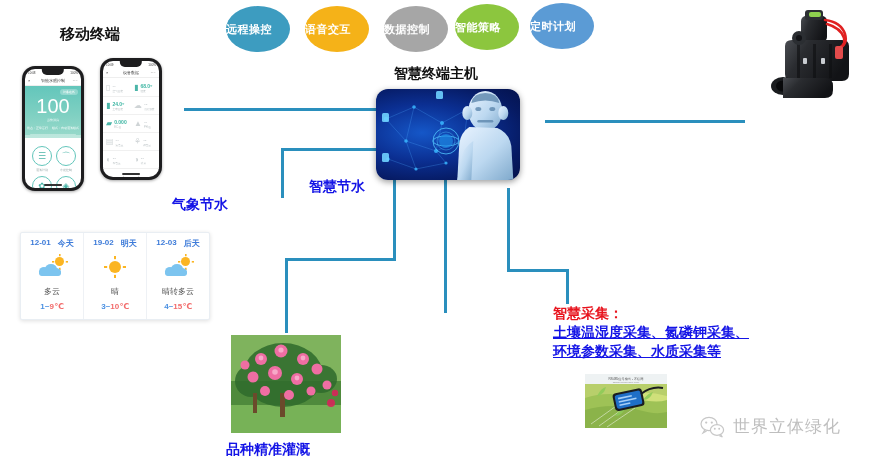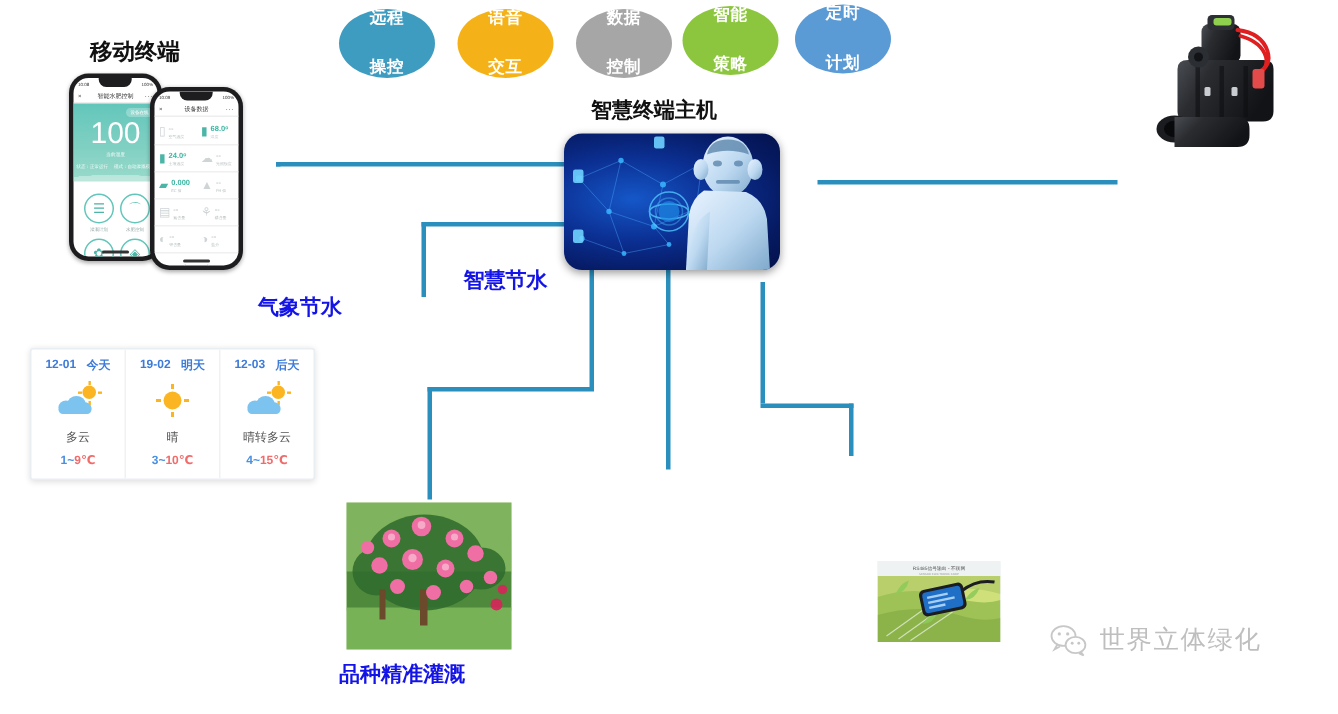--- a/index.html
+++ b/index.html
@@ -7,21 +7,21 @@
     width: 892px; height: 476px;
     background: #ffffff;
     font-family: "Liberation Sans", "DejaVu Sans", sans-serif;
     overflow: hidden;
   }
   #stage { position: relative; width: 892px; height: 476px; background:#fff; }
 
   
   .badge {
     position:absolute; width:64px; height:46px; border-radius:50%;
-    display:flex; flex-direction:column; align-items:center; justify-content:space-between;
+    display:flex; flex-direction:row; align-items:center; justify-content:flex-start;
     color:#fff; font-weight:bold; font-size:11px; line-height:13px; letter-spacing:.5px;
     text-align:center;
   }
   .badge span { display:block; }
 
   
   .title-blk {
     position:absolute; font-weight:bold; color:#111; font-size:14px; white-space:nowrap;
   }
   .lbl-blue {
@@ -216,21 +216,21 @@
     <span>智能</span>
     <span>策略</span>
   </div>
   <div class="badge" style="left:530px; top:3px; background:#5b9bd5;">
     <span>定时</span>
     <span>计划</span>
   </div>
 
   <div class="title-blk" style="left:60px; top:25px; font-size:15px;">移动终端</div>
 
-  <div class="phone" style="left:22px; top:49px; width:62px; height:125px;margin-left:24px;">
+  <div class="phone" style="left:22px; top:66px; width:62px; height:125px;">
     <div class="phone-screen">
       <div class="notch"></div>
       <div class="statusbar">
         <span>10:08</span>
         <span>100%</span>
       </div>
       <div class="appbar">
         <span class="x">×</span>
         <span>智能水肥控制</span>
         <span class="dots">···</span>
@@ -523,20 +523,25 @@
       </g>
       <g fill="#d8255b" opacity="0.9">
         <circle cx="100" cy="68" r="4"></circle>
           <circle cx="104" cy="58" r="3.2"></circle>
       </g>
     </svg>
   </div>
   <div class="lbl-blue" style="left:226px; top:441px; font-size:14px;">品种精准灌溉</div>
 
 
+  <div style="position:absolute; left:553px; top:304px; font-size:14px; line-height:19px; font-weight:bold; white-space:nowrap;">
+    <div class="lbl-red" style="position:static;">智慧采集：</div>
+    <div class="u" style="color:#1414e6;">土壤温湿度采集、氮磷钾采集、</div>
+    <div class="u" style="color:#1414e6;">环境参数采集、水质采集等</div>
+  </div>
 
   <div class="photo sensor" style="left:585px; top:374px; width:82px; height:54px;">
     <svg viewBox="0 0 82 54" preserveAspectRatio="none" style="display:block;width:100%;height:100%">
       <rect width="82" height="54" fill="#eef2f3"></rect>
       <rect x="0" y="10" width="82" height="44" fill="#cfe07a"></rect>
       <path d="M0 10 L82 10 L82 22 Q56 14 30 24 Q14 30 0 26 Z" fill="#b8cf6b"></path>
       <path d="M0 24 Q24 16 50 24 Q70 30 82 26 L82 54 L0 54 Z" fill="#9ec256"></path>
       <path d="M0 36 Q28 28 54 36 Q70 41 82 38 L82 54 L0 54 Z" fill="#8bb34a"></path>
       <g stroke="#ffffff" stroke-width="0.8" opacity="0.6">
         <line x1="6" y1="50" x2="34" y2="30"></line>

